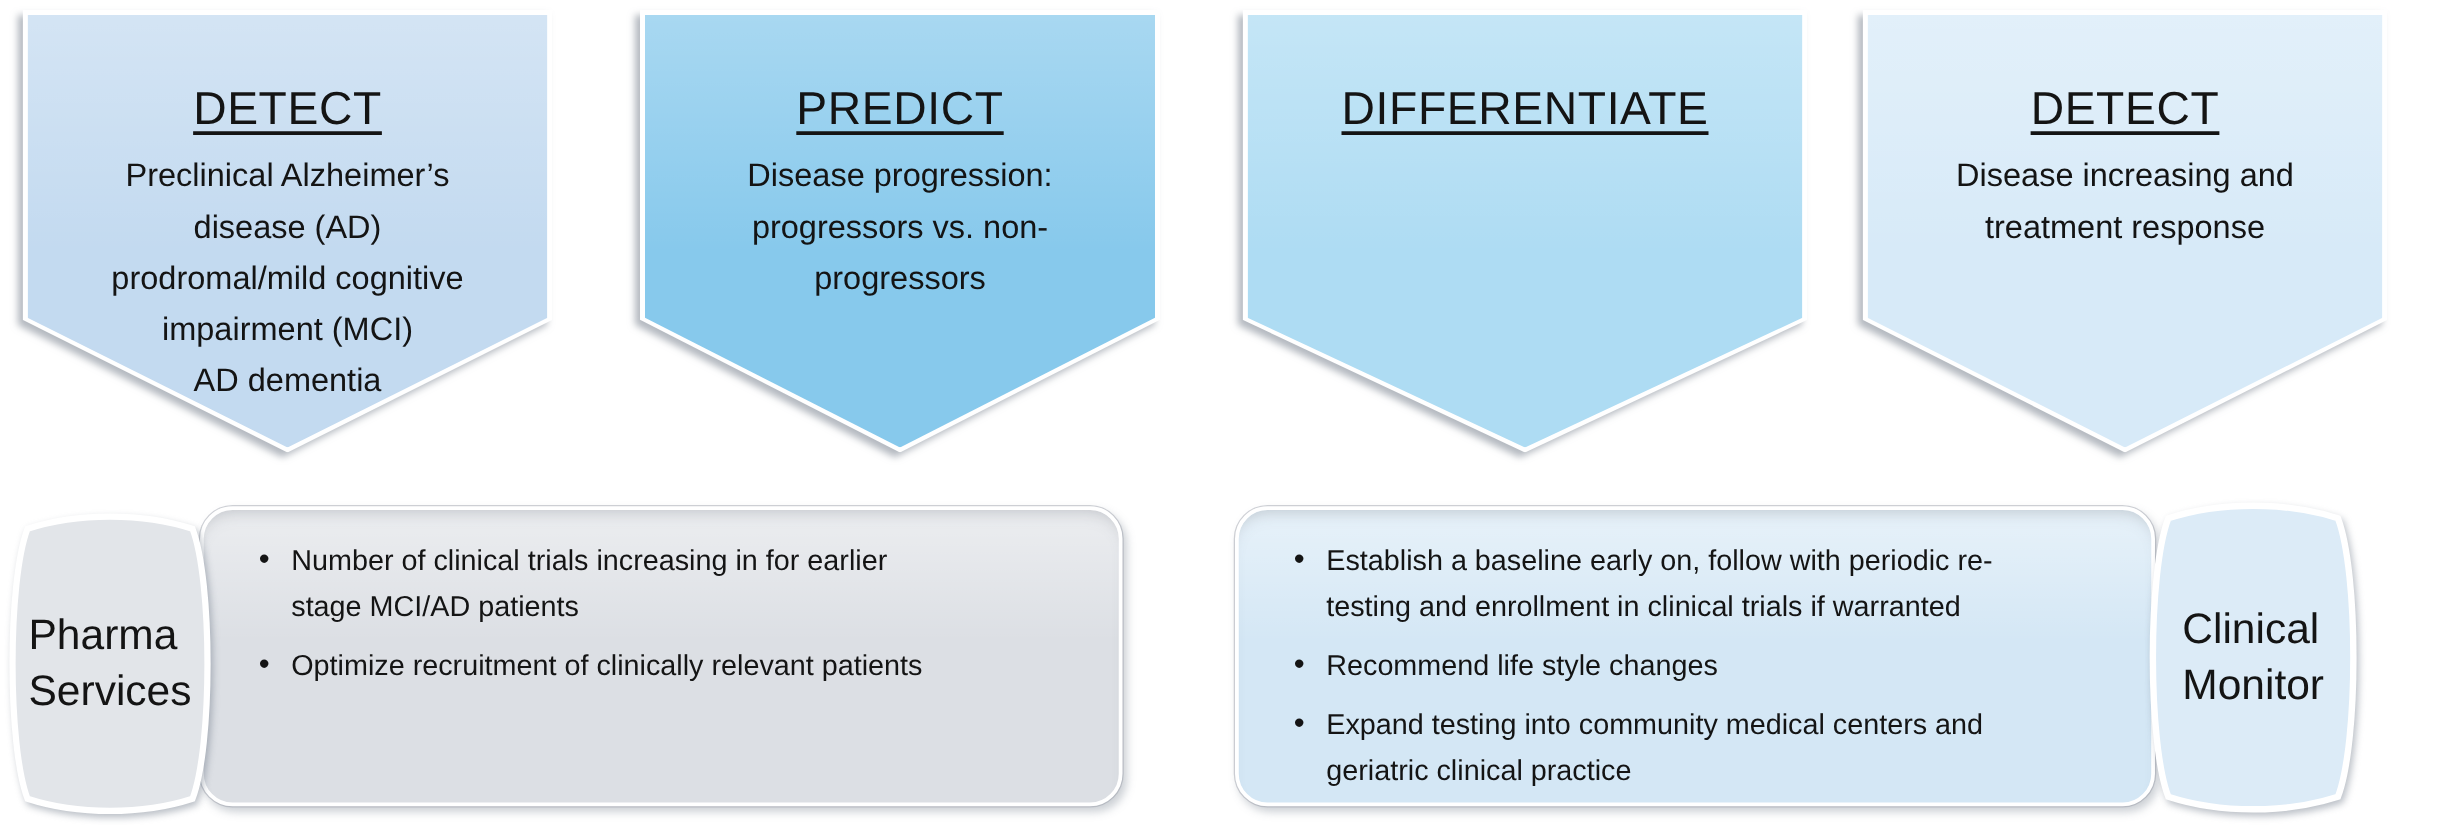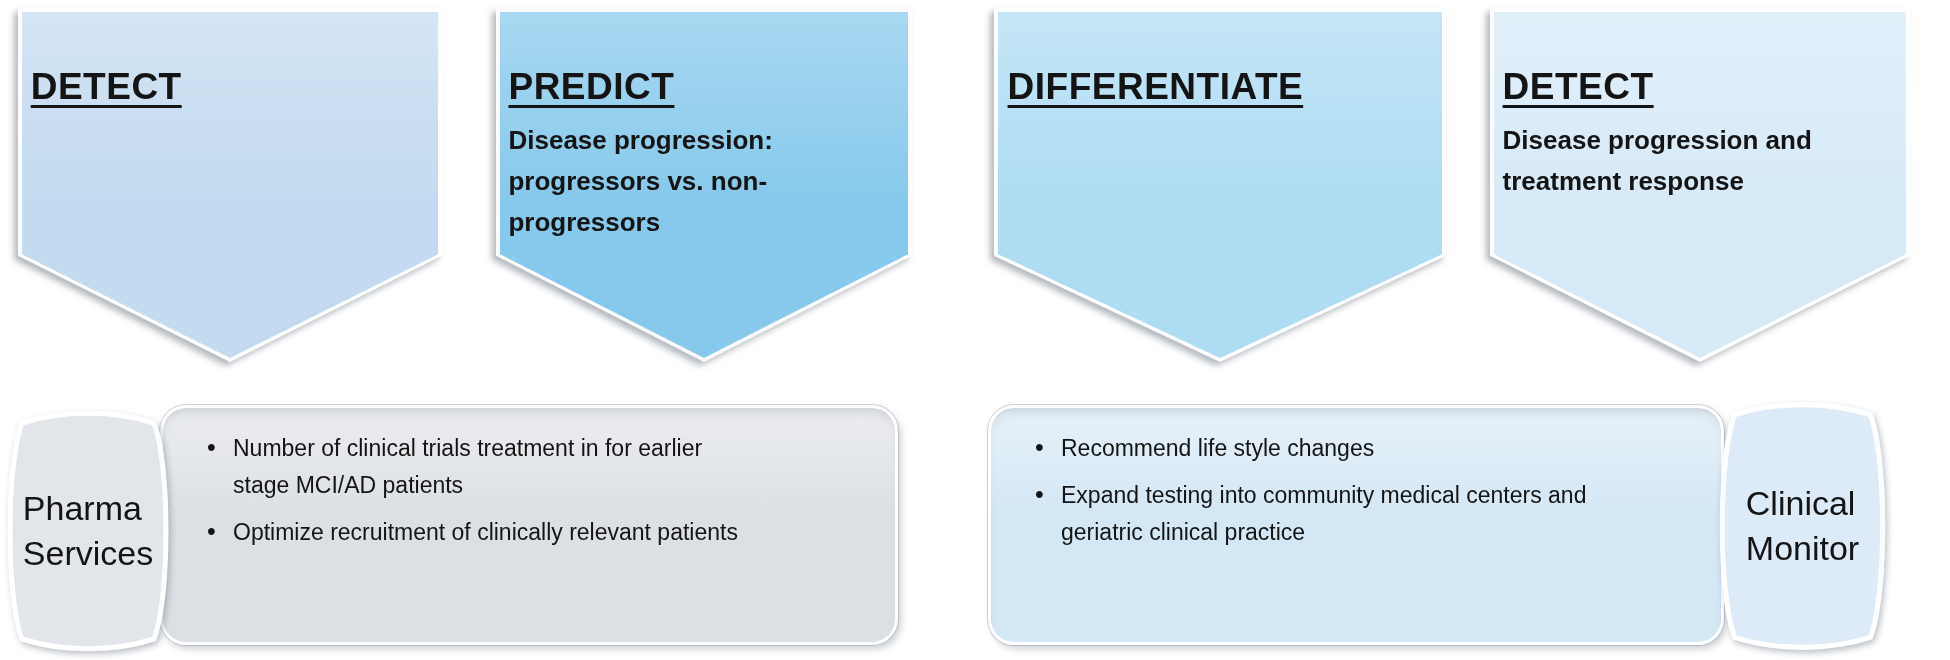--- a/index.html
+++ b/index.html
@@ -6,35 +6,35 @@
   .stage {
     position:relative; width:1950px; height:660px; overflow:hidden;
     background:#ffffff; color:#141414;
     font-family:"Liberation Sans", sans-serif;
   }
 
   
   .banner { position:absolute; top:8px; height:354px;
             filter: drop-shadow(-4px 4px 3px rgba(105,115,130,.5)); }
   #banner-detect        { left:18px;   width:424px; }
-  #banner-predict       { left:496px;  width:416px; }
+  #banner-predict       { left:512px;  width:416px; }
   #banner-differentiate { left:994px;  width:452px; }
   #banner-monitor       { left:1490px; width:420px; }
 
   .banner-shape {
     position:absolute; inset:0; background:#ffffff;
     clip-path: polygon(0 0, 100% 0, 100% 70%, 50% 100%, 0 70%);
   }
   .banner-fill {
     position:absolute; inset:4px;
     clip-path: polygon(0 0, 100% 0, 100% 70%, 50% 100%, 0 70%);
     background-image: linear-gradient(rgba(255,255,255,.28), rgba(255,255,255,0) 55%);
   }
   .banner-content {
-    position:absolute; left:3%; right:3%; top:58px; font-weight:bold;
+    position:absolute; left:3%; right:3%; top:58px; text-align:center;
   }
   .banner-title {
     font-size:37px; letter-spacing:.5px;
     text-decoration:underline; text-decoration-thickness:3px; text-underline-offset:6px;
     margin-bottom:12px;
   }
   .banner-body { font-size:26px; line-height:41px; white-space:pre-line; }
 
   
   .panel {
@@ -69,20 +69,25 @@
 <body>
 
 <div class="stage">
 
   <div class="banner" id="banner-detect">
     <div class="banner-shape">
       <div class="banner-fill" style="background-color: rgb(195, 218, 240);"></div>
     </div>
     <div class="banner-content">
       <div class="banner-title">DETECT</div>
+      <div class="banner-body">Preclinical Alzheimer’s
+disease (AD)
+prodromal/mild cognitive
+impairment (MCI)
+AD dementia</div>
     </div>
   </div>
 
   <div class="banner" id="banner-predict">
     <div class="banner-shape">
       <div class="banner-fill" style="background-color: rgb(135, 201, 236);"></div>
     </div>
     <div class="banner-content">
       <div class="banner-title">PREDICT</div>
       <div class="banner-body">Disease progression:
@@ -99,35 +104,37 @@
       <div class="banner-title">DIFFERENTIATE</div>
     </div>
   </div>
 
   <div class="banner" id="banner-monitor">
     <div class="banner-shape">
       <div class="banner-fill" style="background-color: rgb(215, 234, 248);"></div>
     </div>
     <div class="banner-content">
       <div class="banner-title">DETECT</div>
-      <div class="banner-body">Disease progression and
+      <div class="banner-body">Disease increasing and
 treatment response</div>
     </div>
   </div>
 
   <div class="panel" id="panel-pharma" style="background-color: rgb(220, 223, 228);">
     <ul class="bullet-list">
-      <li>Number of clinical trials treatment in for earlier
+      <li>Number of clinical trials increasing in for earlier
 stage MCI/AD patients</li>
       <li>Optimize recruitment of clinically relevant patients</li>
     </ul>
   </div>
 
   <div class="panel" id="panel-clinical" style="background-color: rgb(212, 231, 245);">
     <ul class="bullet-list">
+      <li>Establish a baseline early on, follow with periodic re-
+testing and enrollment in clinical trials if warranted</li>
       <li>Recommend life style changes</li>
       <li>Expand testing into community medical centers and
 geriatric clinical practice</li>
     </ul>
   </div>
 
   <div class="barrel" id="barrel-pharma">
     <svg viewBox="0 0 176 256" preserveAspectRatio="none">
       <path d="M 22 20 C 62 7 114 7 154 20 C 170 62 170 194 154 236 C 114 249 62 249 22 236 C 6 194 6 62 22 20 Z" stroke="#ffffff" stroke-width="5" fill="#e2e5e9"></path>
     </svg>

